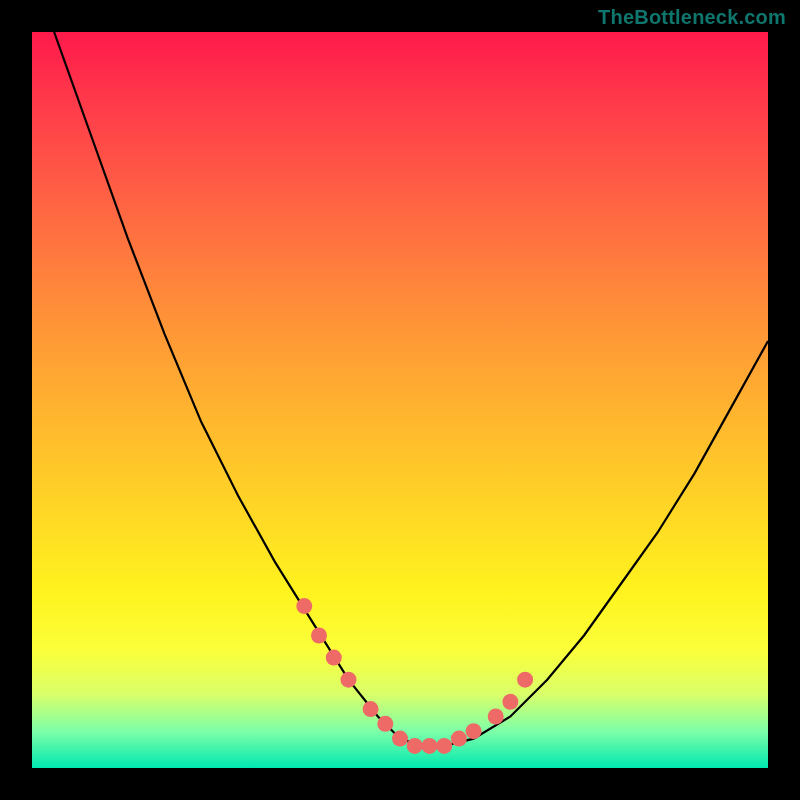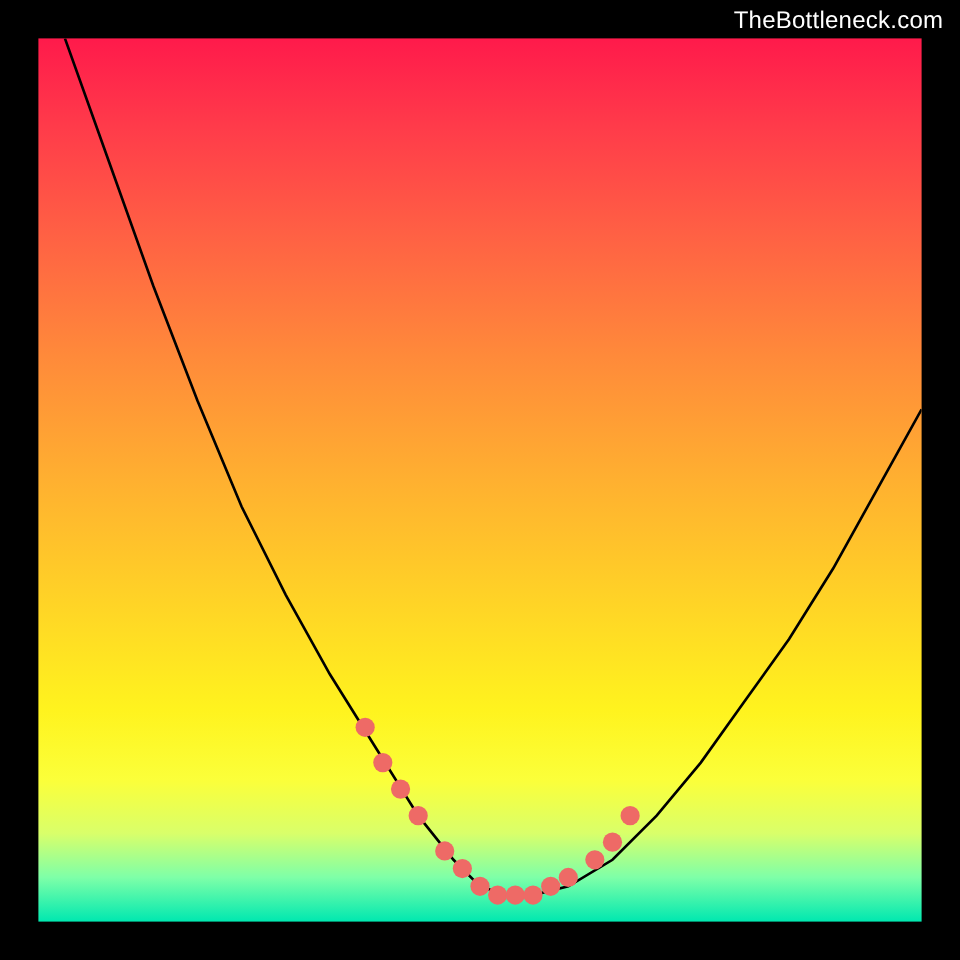--- a/index.html
+++ b/index.html
@@ -35,23 +35,23 @@
       #fff31e 76%,
       #fbff3a 84%,
       #d9ff6a 90%,
       #7effa8 95%,
       #00e8b0 100%);
   }
   .watermark {
     position: absolute;
     top: 6px;
     right: 14px;
-    color: #ffffff;
+    color: #0f766e;
     font-size: 20px;
-    font-weight: 400;
+    font-weight: 700;
     letter-spacing: 0.2px;
     user-select: none;
   }
   svg.curve {
     position: absolute;
     left: 0;
     top: 0;
     width: 736px;
     height: 736px;
   }

